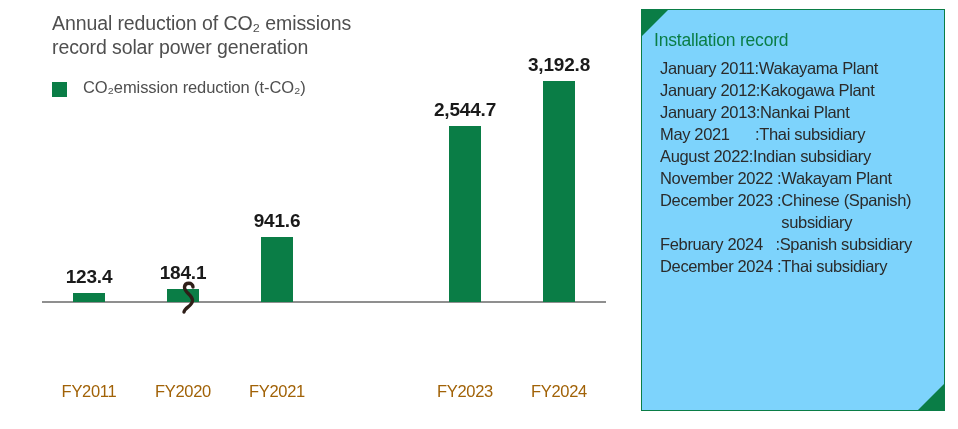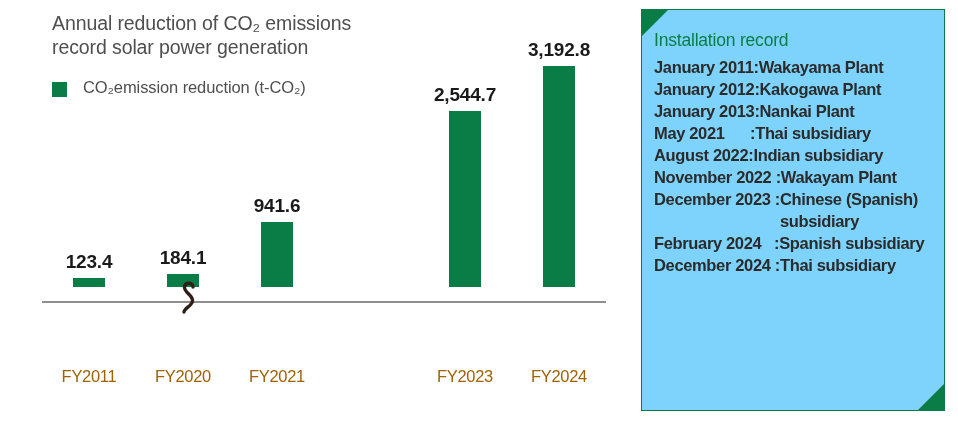--- a/index.html
+++ b/index.html
@@ -30,21 +30,21 @@
   .plot{position:absolute;left:42px;top:0px;width:566px;height:429px;}
   .axis-line{
     position:absolute;left:0px;top:301px;width:564px;height:1.6px;
     background:#8f8f8f;
   }
 
   .bars{
     position:absolute;left:0px;top:0px;width:564px;height:302px;
   }
   .bar-slot{
-    position:absolute;bottom:15px;width:94px;height:228px;
+    position:absolute;bottom:0;width:94px;height:228px;
   }
   .bar-rect{
     position:absolute;bottom:0;left:50%;transform:translateX(-50%);
     width:32px;background:#0a7d46;
   }
   .bar-value{
     position:absolute;left:50%;transform:translateX(-50%);
     font-size:19px;font-weight:700;color:#1a1a1a;
     white-space:nowrap;letter-spacing:-0.2px;
   }
@@ -71,21 +71,21 @@
   }
   .corner-br{
     position:absolute;right:0;bottom:0;width:0;height:0;
     border-bottom:26px solid #0a7d46;border-left:26px solid transparent;
   }
   .record-inner{position:absolute;left:12px;top:20px;right:8px;}
   .record-heading{
     font-size:17.5px;color:#0a7d46;font-weight:400;
     margin-bottom:5px;letter-spacing:-0.2px;
   }
-  .record-list{list-style:none;margin:0;padding:0;font-weight:bold;}
+  .record-list{list-style:none;margin:6px;padding:0;}
   .record-item{
     display:flex;align-items:flex-start;
     font-size:16.5px;color:#2b2b2b;line-height:22px;
     letter-spacing:-0.35px;margin-bottom:0px;
   }
   .rec-date{white-space:pre;flex:0 0 auto;}
   .rec-sep{flex:0 0 auto;white-space:pre;}
   .rec-place{flex:1 1 auto;}
 </style>
 </head>

